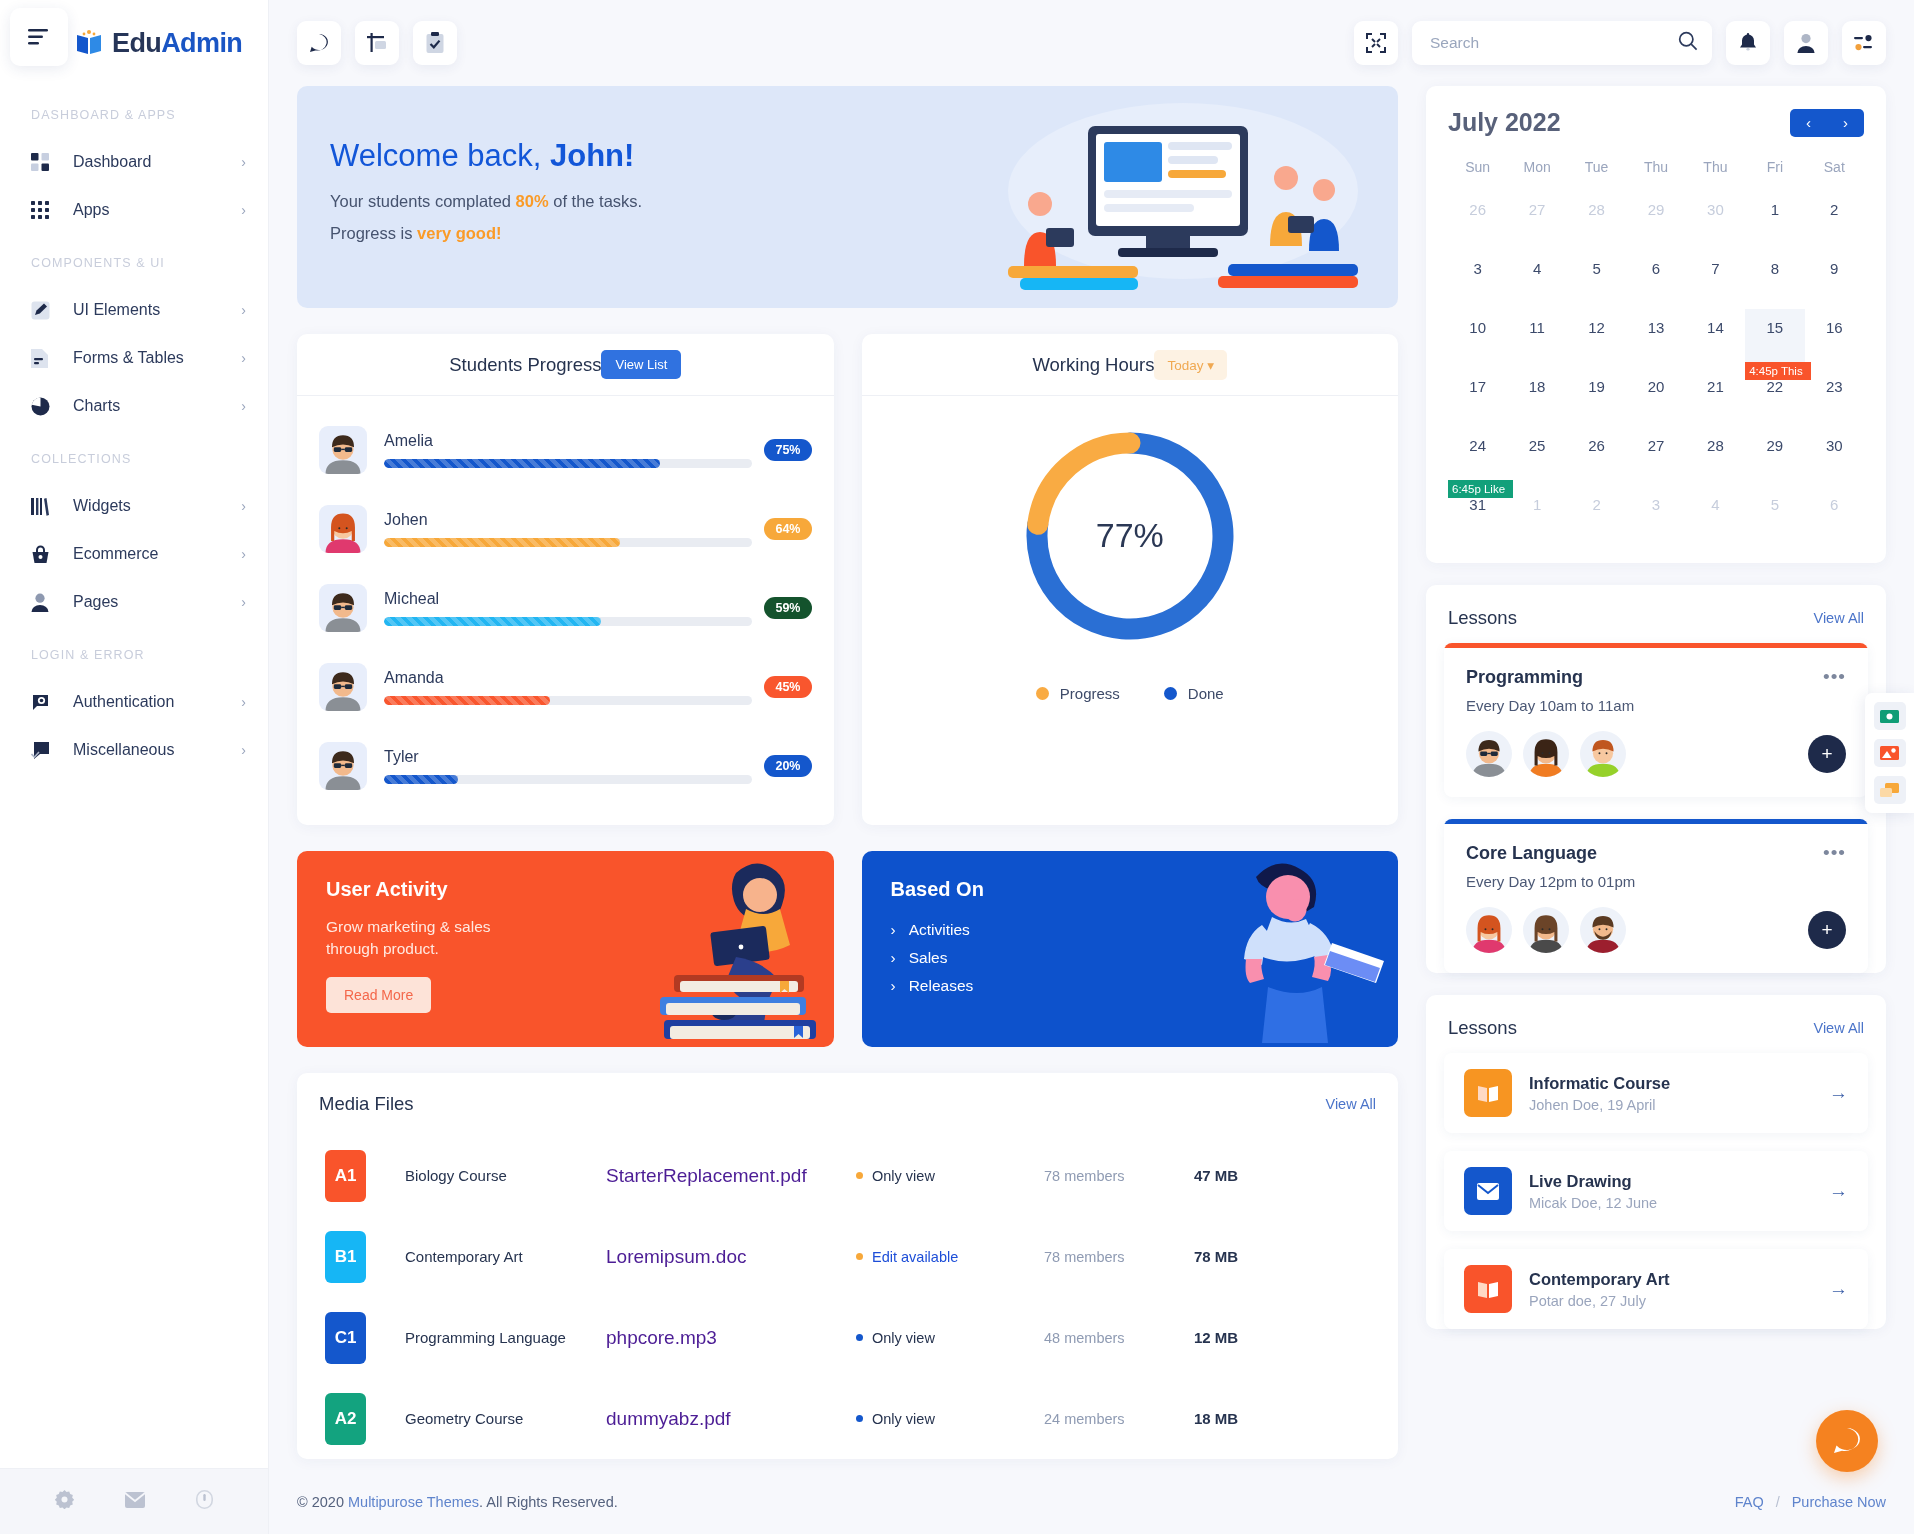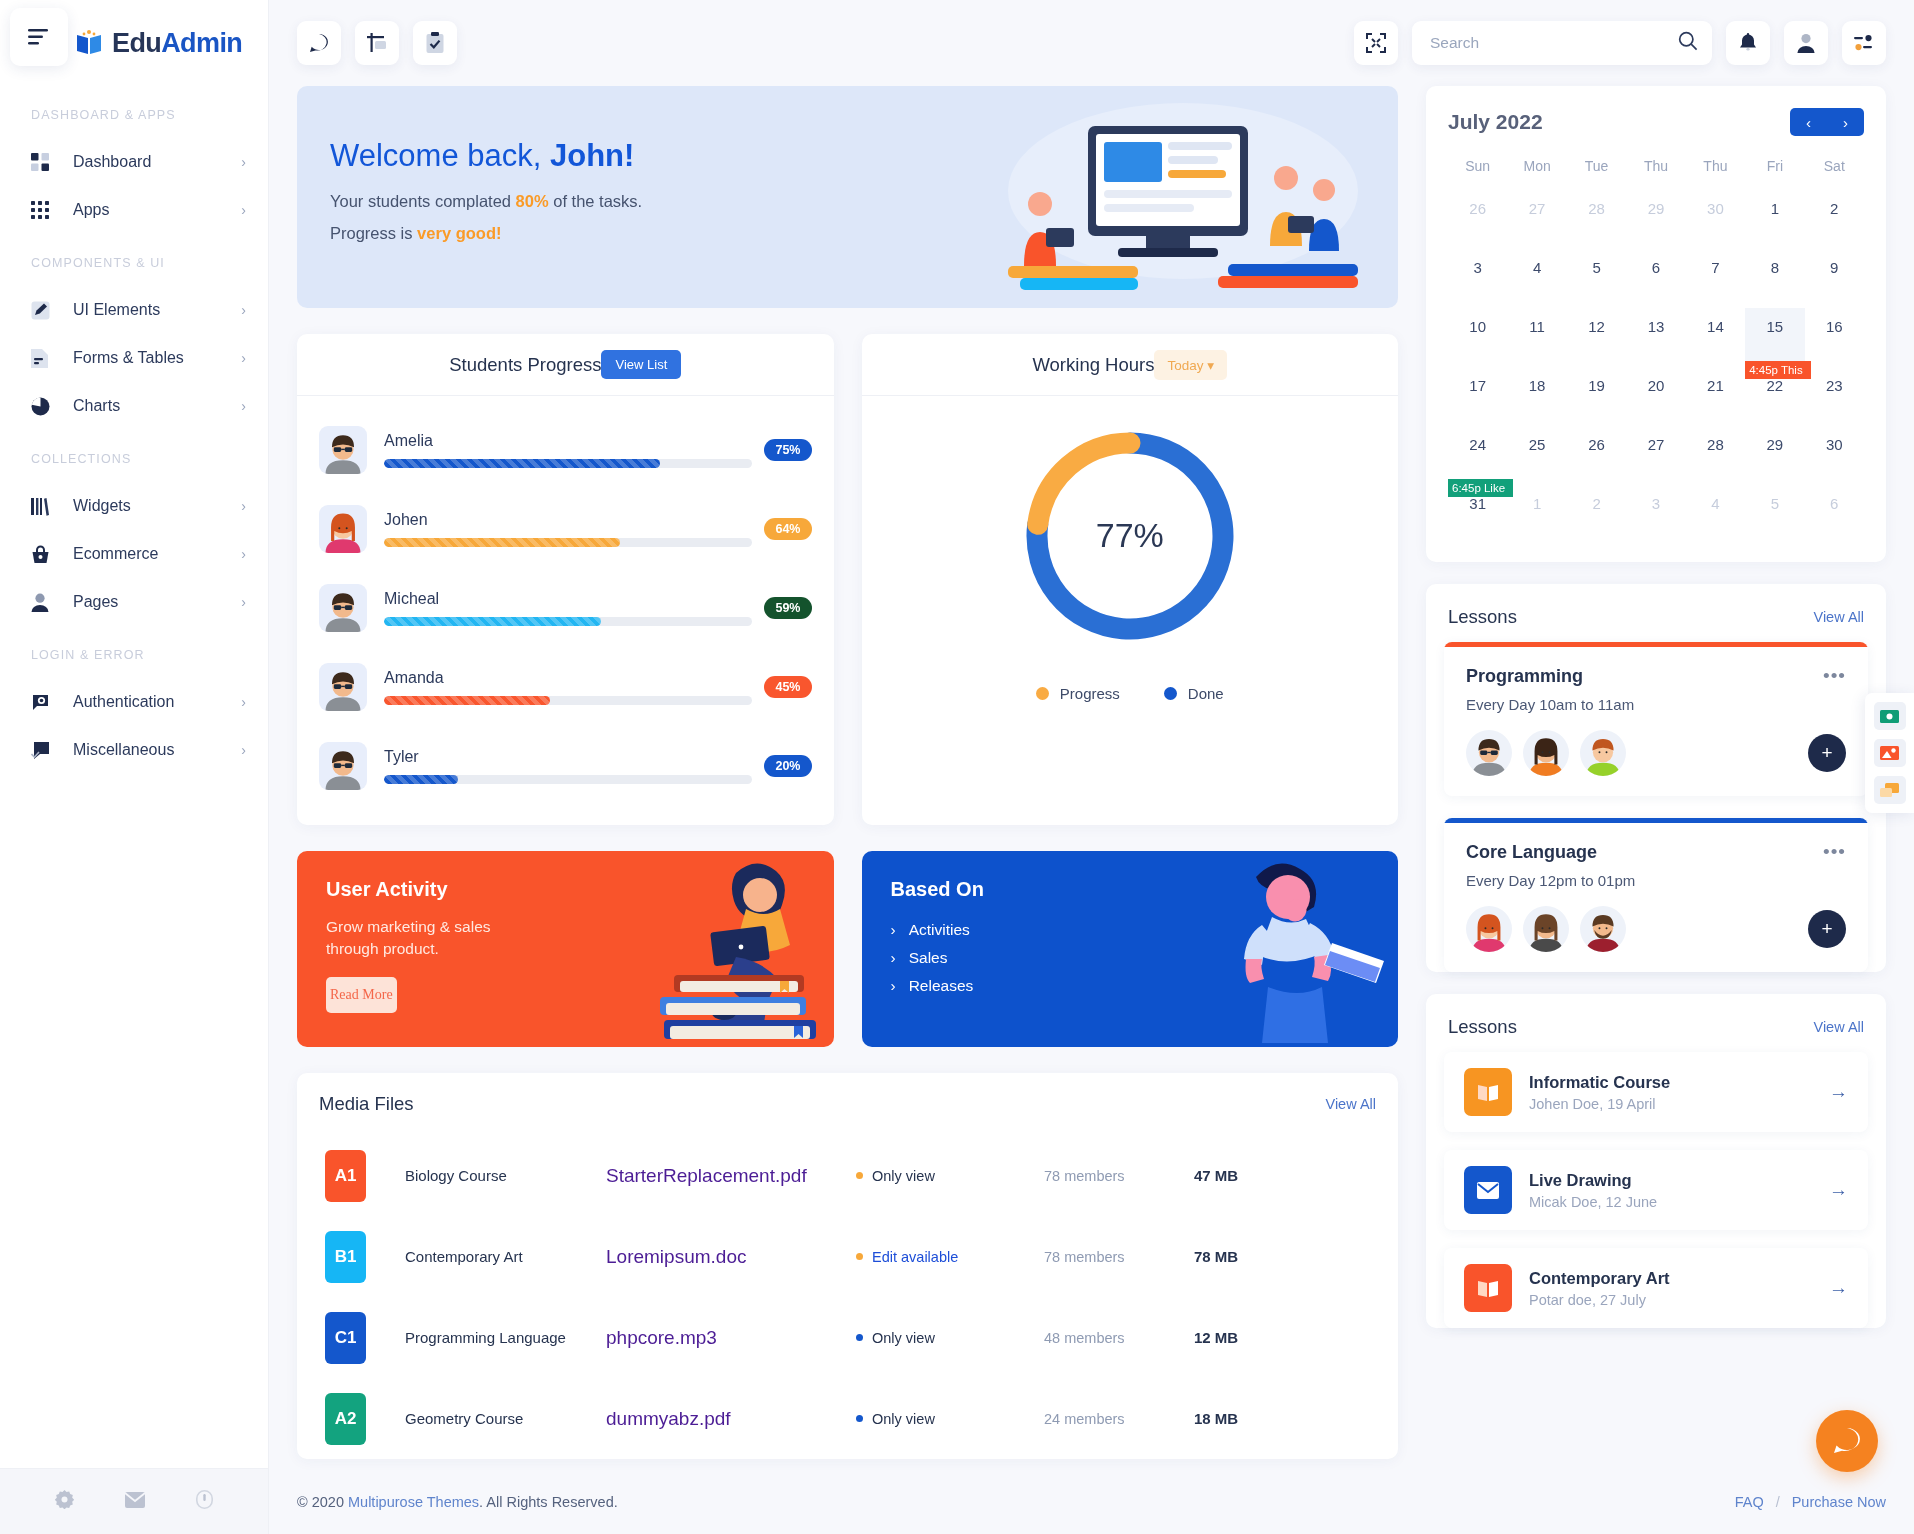--- a/index.html
+++ b/index.html
@@ -131,21 +131,21 @@
   .leg { display: flex; align-items: center; gap: 11px; font-size: 15px; color: #3d4a68; }
   .leg-dot { width: 13px; height: 13px; border-radius: 50%; }
 
   
   .promo { height: 196px; border-radius: 10px; position: relative; overflow: hidden; flex: 1; }
   .promo-pad { padding: 27px 0 0 29px; position: relative; z-index: 2; }
   .promo-title { font-size: 20px; color: #fff; font-weight: bold; margin-bottom: 15px; }
   .promo-sub { font-size: 15.5px; color: #ffe9e1; line-height: 1.45; margin-bottom: 16px; }
   .promo-btn {
     background: #fde3d8; color: #f4674a; border: 0; border-radius: 5px;
-    font-size: 14px; padding: 10px 4px; cursor: pointer; font-family: Liberation Serif, serif;
+    font-size: 14px; padding: 10px 18px; cursor: pointer; font-family: Liberation Sans, sans-serif;
   }
   .based-list { margin-top: 4px; }
   .based-item { display: flex; align-items: center; gap: 13px; font-size: 15.5px; color: #fff; height: 28px; }
   .promo-art { position: absolute; right: 6px; bottom: 0; z-index: 1; }
 
   
   .media-head { height: 62px; display: flex; align-items: center; justify-content: space-between; padding: 0 22px; }
   .view-all { font-size: 14.5px; color: #4b74c9; cursor: pointer; }
   .media-row { display: flex; align-items: center; height: 81px; padding: 0 22px 0 28px; }
   .file-ico {
@@ -155,21 +155,21 @@
   .fc-name { width: 240px; font-size: 15px; color: #26334f; padding-left: 39px; }
   .fc-file { width: 250px; font-size: 19px; color: #4c1d95; }
   .fc-perm { width: 188px; font-size: 14.5px; display: flex; align-items: center; gap: 9px; }
   .perm-dot { width: 7px; height: 7px; border-radius: 50%; }
   .fc-mem { width: 150px; font-size: 14.5px; color: #8f9bb3; }
   .fc-size { font-size: 15px; font-weight: bold; color: #26334f; }
 
   
   .cal-card { padding: 22px 22px 18px 22px; }
   .cal-head { display: flex; align-items: center; justify-content: space-between; margin-bottom: 22px; }
-  .cal-month { font-size: 21px; font-weight: bold; color: #58617a; }
+  .cal-month { font-size: 25px; font-weight: bold; color: #58617a; }
   .cal-nav { background: #1457cc; border-radius: 5px; display: flex; }
   .cal-nav span { color: #fff; width: 37px; height: 28px; display: flex; align-items: center; justify-content: center; cursor: pointer; font-size: 15px; }
   .cal-grid { display: grid; grid-template-columns: repeat(7, 1fr); }
   .cal-dow { text-align: center; font-size: 14px; color: #9aa5bd; padding-bottom: 16px; }
   .cal-cell { height: 59px; text-align: center; font-size: 15px; color: #3c4a6b; position: relative; padding-top: 10px; cursor: pointer; }
   .cal-cell.mut { color: #c6cddc; }
   .cal-cell.today { background: #f2f5fa; }
   .cal-ev { position: absolute; left: 0; right: -6px; bottom: -12px; font-size: 11.5px; color: #fff; padding: 3px 4px; text-align: left; white-space: nowrap; }
 
   

